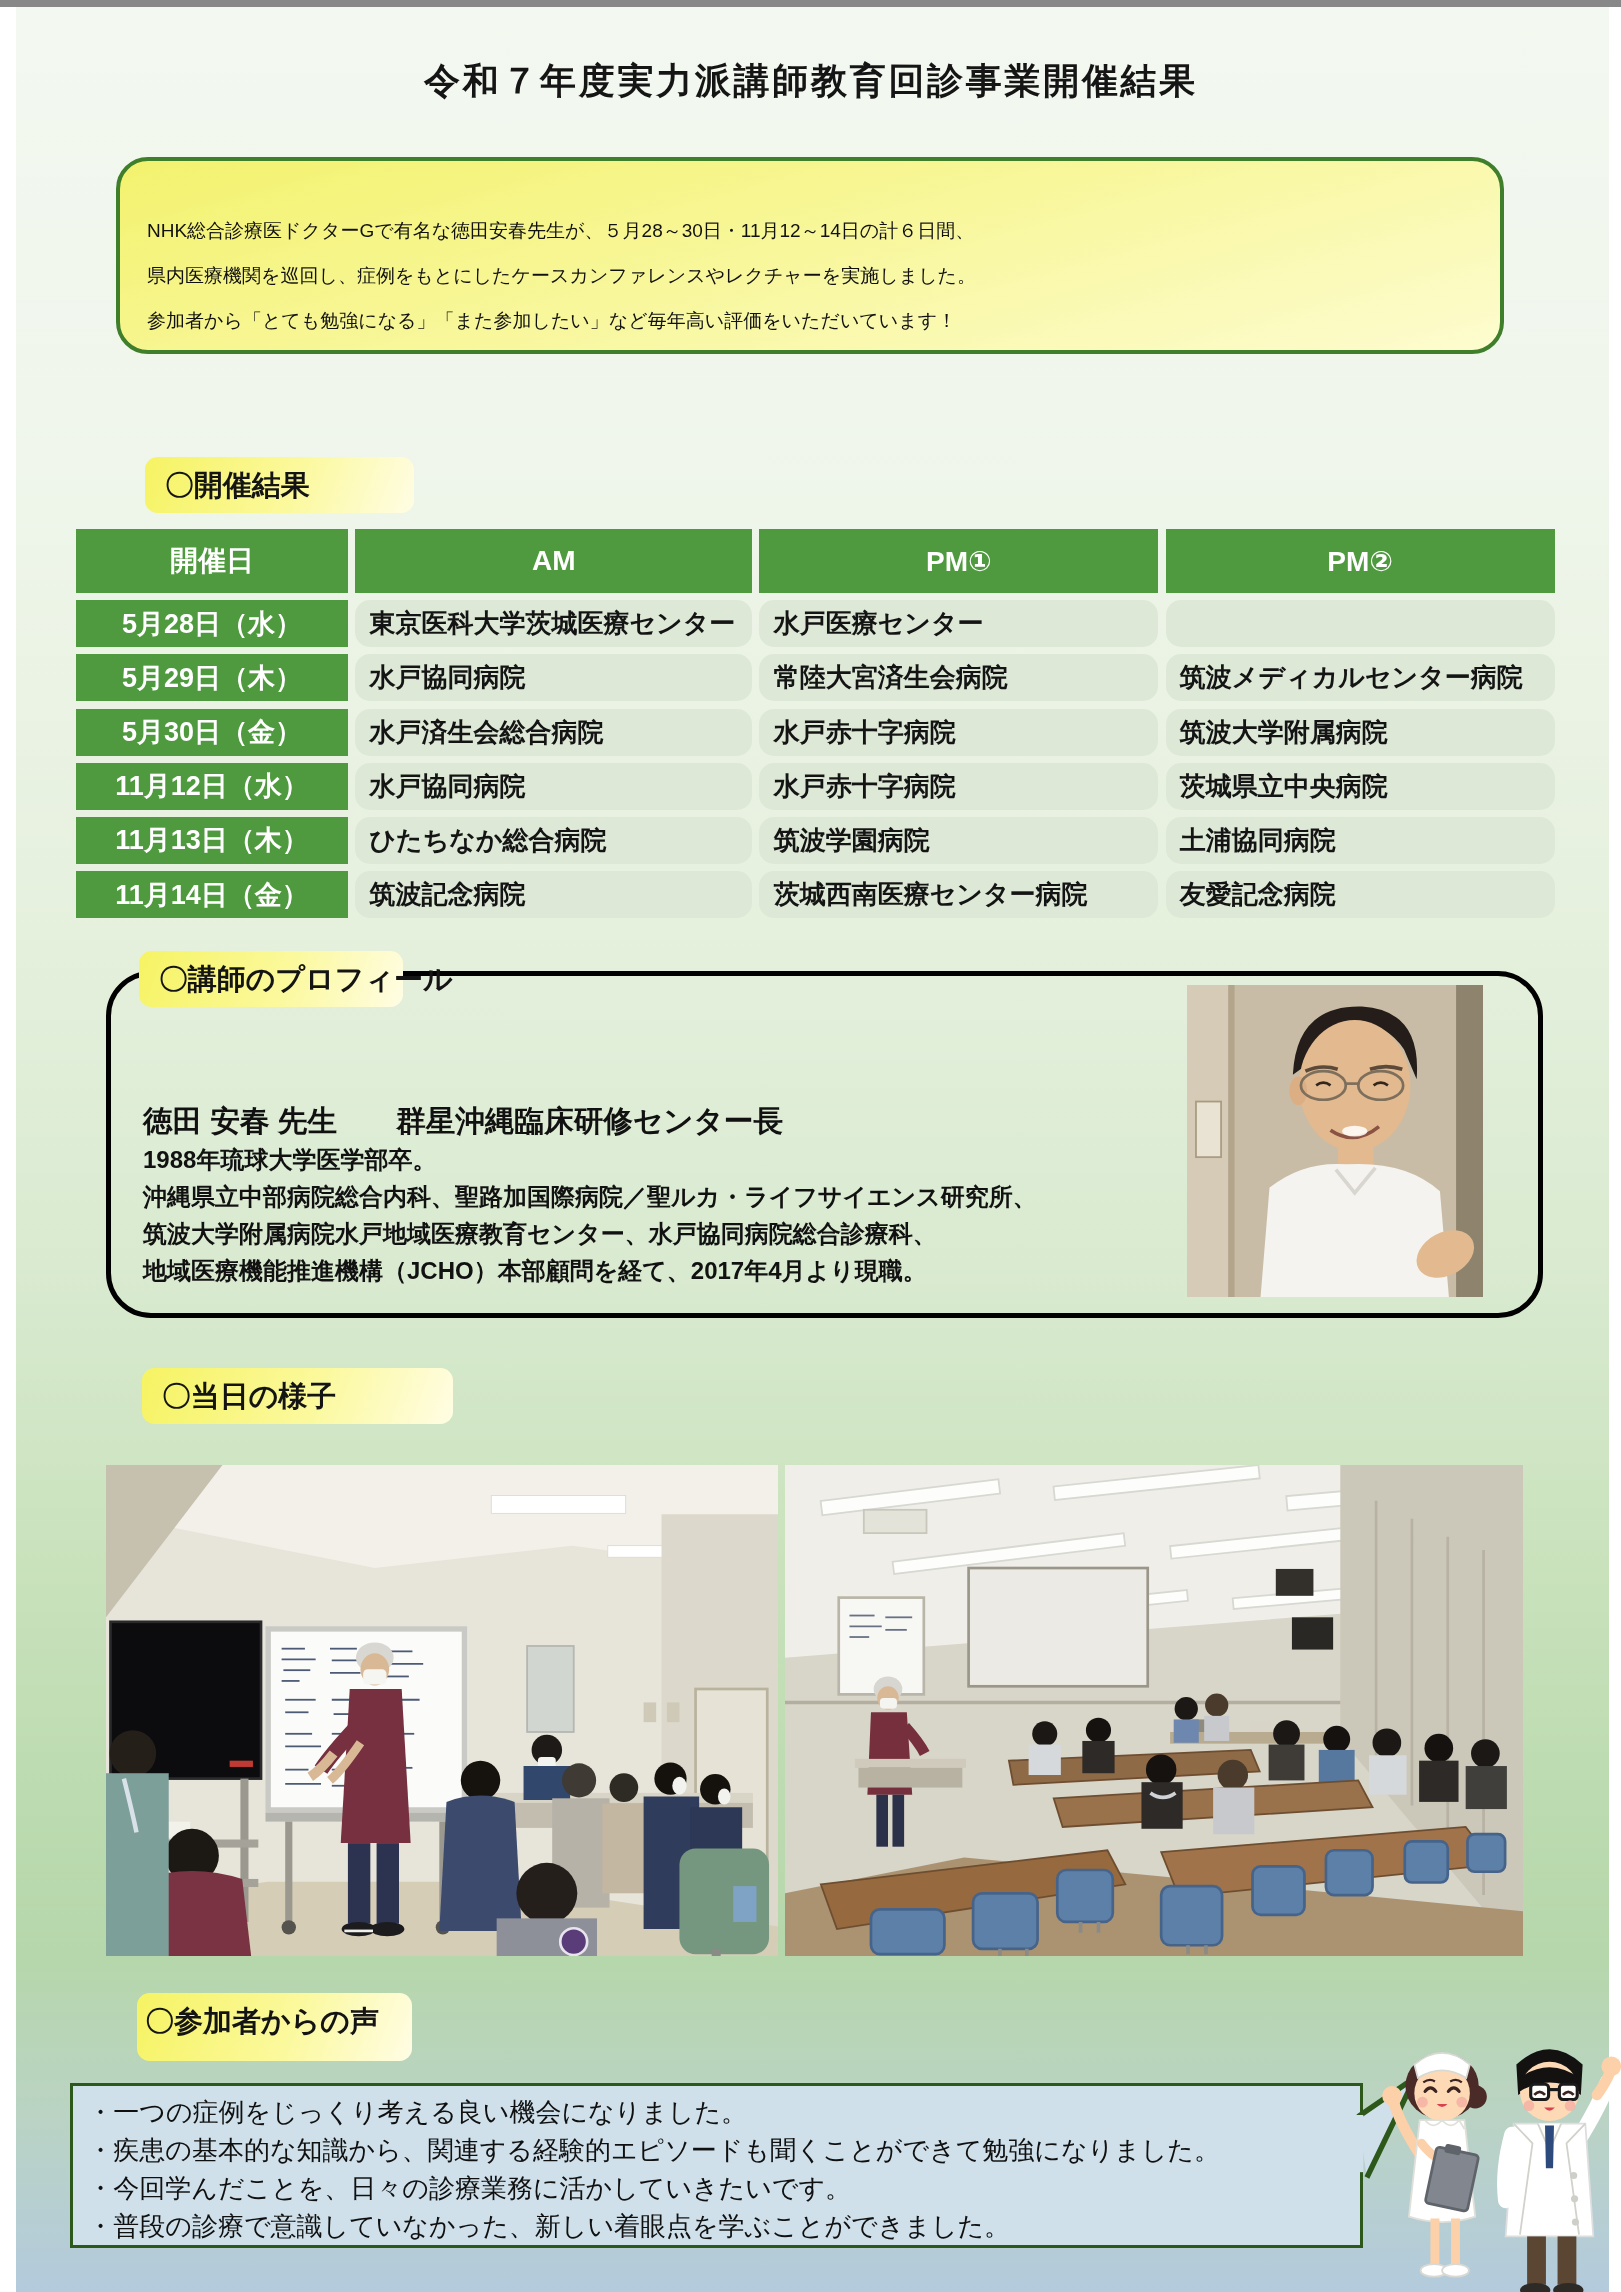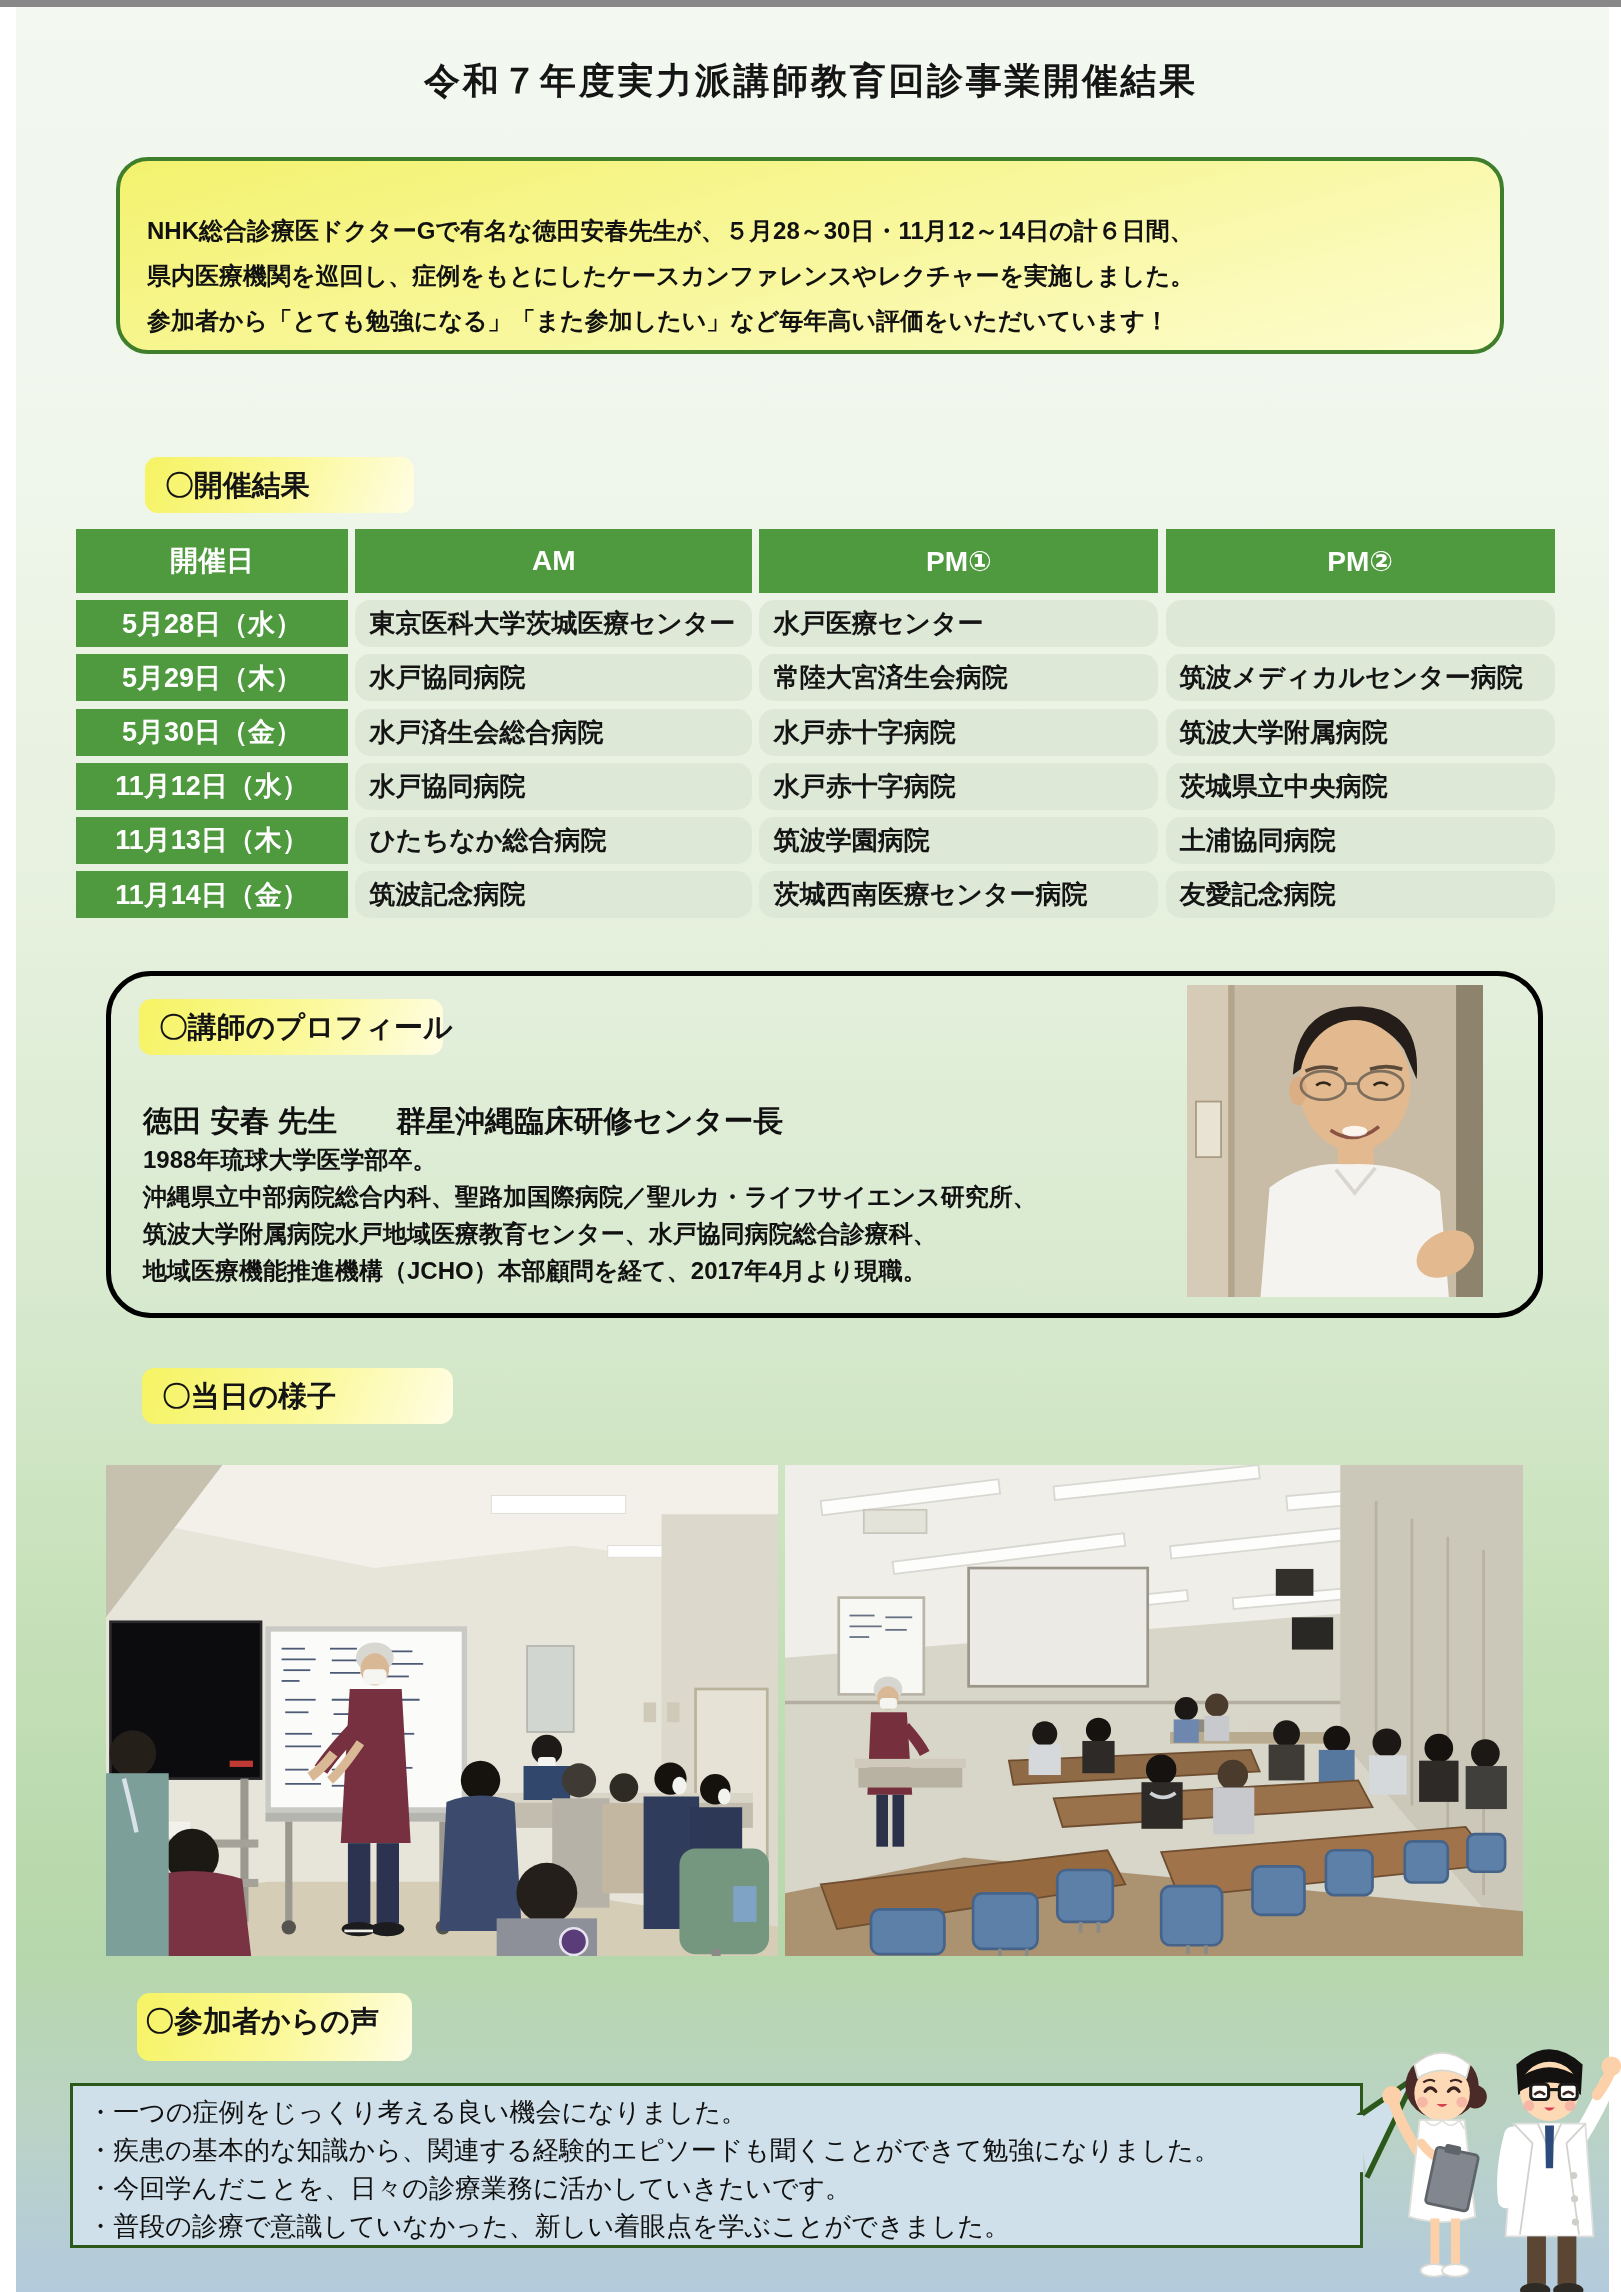--- a/index.html
+++ b/index.html
@@ -19,29 +19,29 @@
     position:absolute; left:0; top:50px; width:100%; text-align:center;
     font-size:36px; font-weight:700; letter-spacing:2.7px; color:#151515;
   }
 
   .intro-box {
     position:absolute; left:116px; top:150px; width:1388px; height:197px;
     border:4.5px solid #3f7e2b; border-radius:32px;
     background:linear-gradient(165deg,#f3f26e 0%,#f8f79b 48%,#fdfccf 100%);
     padding:47px 27px 0 27px;
   }
-  .intro-line { font-size:24px; font-weight:700; line-height:45px; white-space:nowrap; }
+  .intro-line { font-size:19px; font-weight:400; line-height:45px; white-space:nowrap; }
 
   .chip {
     position:absolute; border-radius:12.5px; padding-left:19.7px;
     background:linear-gradient(110deg,#f6f363 0%,#fbf99c 55%,#fffde4 100%);
     font-size:29px; font-weight:700; color:#141414; white-space:nowrap;
   }
   .chip-results  { left:145px; top:450px;  width:269px; height:56px; line-height:56px; }
-  .chip-profile  { left:139px; top:992px; width:304px; height:56px; line-height:56px; }
+  .chip-profile  { left:139px; top:944px; width:264px; height:56px; line-height:56px; }
   .chip-photos   { left:142px; top:1361px; width:311px; height:56px; line-height:56px; }
   .chip-voices   { left:137px; top:1986px; width:275px; height:68px; line-height:57px;padding-left:8px; }
 
   .schedule {
     position:absolute; left:76px; top:522px;
     display:grid; grid-template-columns:272px 397px 399px 389px;
     grid-template-rows:64px repeat(6,47px); gap:7.2px;
   }
   .schedule .th {
     background:#4f9a3e; color:#fff; font-size:28px; font-weight:700;

